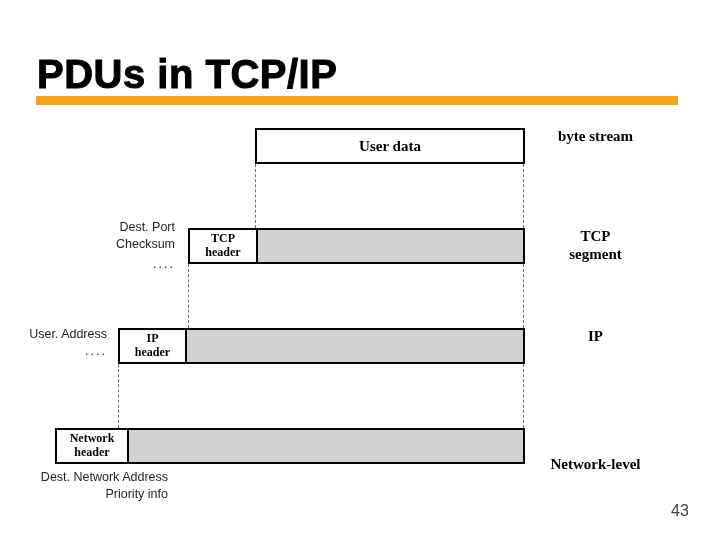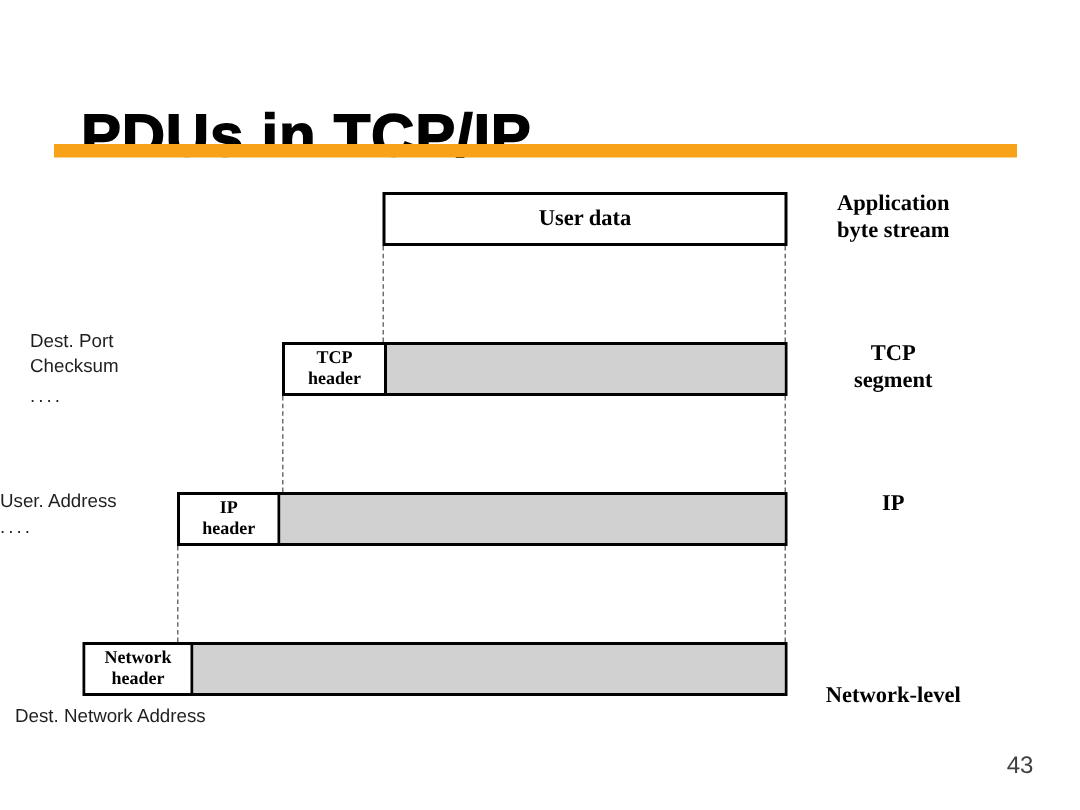--- a/index.html
+++ b/index.html
@@ -14,21 +14,21 @@
     background: #ffffff;
     overflow: hidden;
     font-family: "Liberation Sans", sans-serif;
   }
 
   
   .slide-title {
     position: absolute;
     left: 37px;
     top: 52px;
-    margin: 17px;
+    margin: 0;
     font-family: "Liberation Sans", sans-serif;
     font-size: 40px;
     font-weight: bold;
     letter-spacing: 0.5px;
     color: #000000;
     -webkit-text-stroke: 1px #000000;
     white-space: nowrap;
   }
   .accent-bar {
     position: absolute;
@@ -105,21 +105,21 @@
     font-family: "Liberation Serif", serif;
     font-weight: bold;
     font-size: 15px;
     line-height: 18px;
     color: #000000;
   }
 
   
   .field-list {
     position: absolute;
-    text-align: left;
+    text-align: right;
     font-family: "Liberation Sans", sans-serif;
     font-size: 12.5px;
     line-height: 17px;
     color: #1f1f1f;
   }
   .field-list .dots { letter-spacing: 2px; }
   .fields-tcp     { left: 20px; width: 155px; top: 219px; }
   .fields-ip      { left: 0px;  width: 107px; top: 326px; }
   .fields-network { left: 10px; width: 158px; top: 469px; }
 
@@ -140,21 +140,20 @@
 <div class="slide">
 
   <h1 class="slide-title">PDUs in TCP/IP</h1>
   <div class="accent-bar"></div>
 
   <div class="box user-data-box">
     <span class="label serif-bold">User data</span>
   </div>
 
   <div class="right-label" style="top:127px;">
-    <div>Application</div>
     <div>byte stream</div>
   </div>
 
   <div class="dash-v" style="left:255px; top:164px; height:64px;"></div>
   <div class="dash-v" style="left:523px; top:164px; height:64px;"></div>
 
   <div class="pdu-row row-tcp">
     <div class="header-cell serif-bold">
       <span>TCP</span>
       <span>header</span>
@@ -197,17 +196,18 @@
       <span>Network</span>
       <span>header</span>
     </div>
     <div class="data-cell"></div>
   </div>
   <div class="right-label" style="top:427px;margin-top:28px;">
     <div>Network-level</div>
   </div>
   <div class="field-list fields-network">
     <div>Dest. Network Address</div>
+    <div>Priority info</div>
   </div>
 
   <div class="page-number">43</div>
 
 </div>
 
 </body></html>

